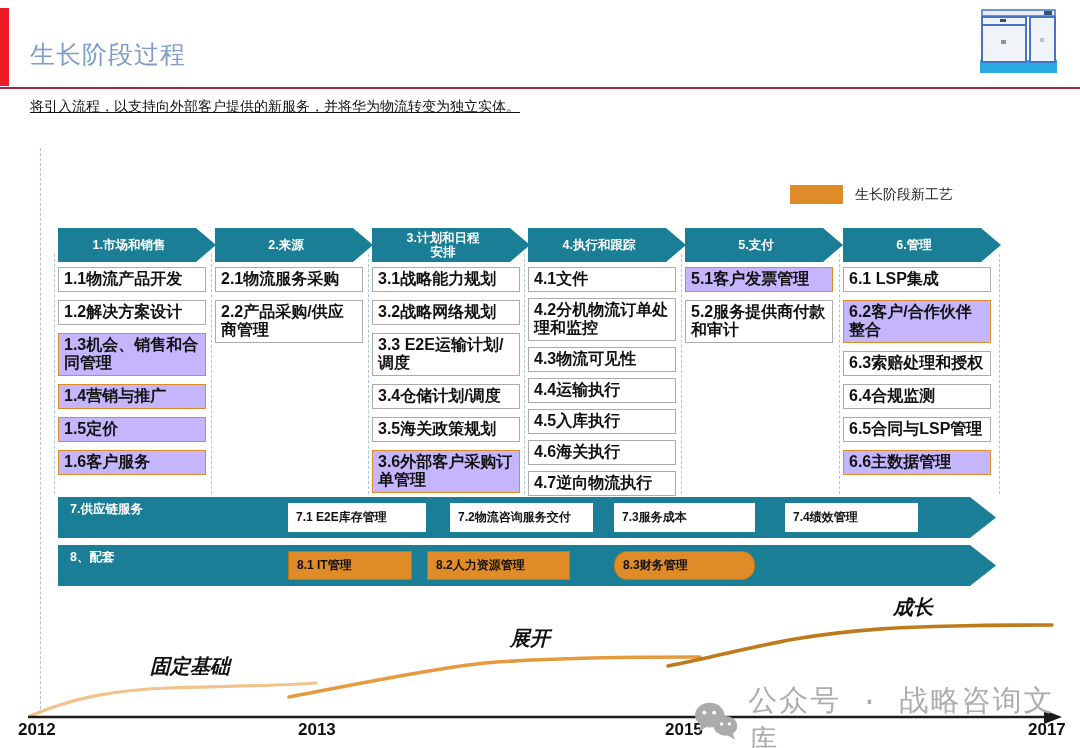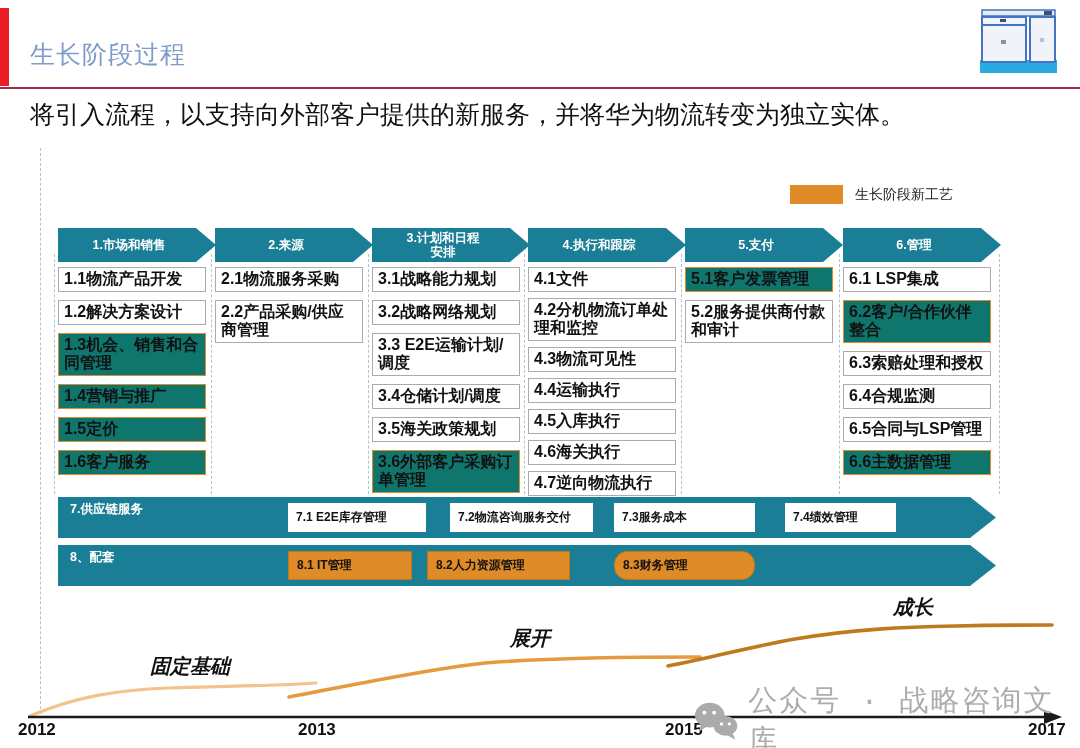--- a/index.html
+++ b/index.html
@@ -5,21 +5,21 @@
   html,body{margin:0;padding:0;background:#fff;}
   #slide{position:relative;width:1080px;height:748px;background:#ffffff;overflow:hidden;
          font-family:"Liberation Sans",sans-serif;}
 
   
   .red-bar{position:absolute;left:0;top:8px;width:9px;height:78px;background:#EC1C24;}
   .slide-title{position:absolute;left:30px;top:38px;font-family:"Liberation Serif",serif;
                font-size:25px;color:#7E9CC8;letter-spacing:1px;}
   .title-rule{position:absolute;left:0;top:87px;width:1080px;height:2px;background:#A02B45;}
   .slide-subtitle{position:absolute;left:30px;top:98px;font-family:"Liberation Serif",serif;
-                  font-size:25px;color:#111;}
+                  font-size:14px;color:#111;text-decoration:underline;}
   .corner-icon{position:absolute;left:976px;top:8px;}
 
   
   .legend{position:absolute;left:790px;top:185px;display:flex;align-items:center;gap:12px;}
   .legend-swatch{width:53px;height:19px;background:#DF8C28;}
   .legend-label{font-family:"Liberation Serif",serif;font-size:14px;color:#222;}
 
   
   .vdash{position:absolute;border-left:1px dashed #A9C6D8;width:0;}
 
@@ -28,21 +28,21 @@
   .phead{width:158px;height:34px;background:#1A7F96;color:#fff;font-weight:bold;
          font-size:12.5px;display:flex;align-items:center;justify-content:center;
          text-align:center;line-height:1.15;padding-right:16px;box-sizing:border-box;
          clip-path:polygon(0 0,calc(100% - 20px) 0,100% 50%,calc(100% - 20px) 100%,0 100%);}
   .phead .narrow{display:inline-block;max-width:74px;}
   .pitems{display:flex;flex-direction:column;gap:8px;margin-top:5px;}
   .pcol.tight .pitems{gap:6px;}
   .pitem{min-height:25px;box-sizing:border-box;background:#fff;border:1px solid #ABABAB;
          font-size:16px;font-weight:bold;color:#111;display:flex;align-items:center;
          padding:2px 5px;line-height:1.15;}
-  .pitem.hl{background:#0f766e;border:1px solid #DF8C28;}
+  .pitem.hl{background:#c4b5fd;border:1px solid #DF8C28;}
 
   
   .prow{position:absolute;left:58px;width:938px;height:41px;background:#1A7F96;
         clip-path:polygon(0 0,calc(100% - 26px) 0,100% 50%,calc(100% - 26px) 100%,0 100%);}
   .prow-label{position:absolute;left:12px;top:4px;color:#fff;font-weight:bold;font-size:12.5px;}
   .rbox{position:absolute;top:6px;height:29px;box-sizing:border-box;font-size:12px;
         font-weight:bold;color:#111;display:flex;align-items:center;padding-left:8px;background:#fff;}
   .rbox.hl{background:#DF8C28;border:1px solid #C07614;}
 
   
@@ -168,21 +168,21 @@
       <div class="pitem">6.5合同与LSP管理</div>
       <div class="pitem hl">6.6主数据管理</div>
     </div>
   </div>
 
   <div class="prow" style="top:497px;">
     <div class="prow-label">7.供应链服务</div>
     <div class="rbox" style="left:230px;width:138px;">7.1 E2E库存管理</div>
     <div class="rbox" style="left:392px;width:143px;">7.2物流咨询服务交付</div>
     <div class="rbox" style="left:556px;width:141px;">7.3服务成本</div>
-    <div class="rbox" style="left:727px;width:111px;">7.4绩效管理</div>
+    <div class="rbox" style="left:727px;width:133px;">7.4绩效管理</div>
   </div>
 
   <div class="prow" style="top:545px;">
     <div class="prow-label">8、配套</div>
     <div class="rbox hl" style="left:230px;width:124px;">8.1 IT管理</div>
     <div class="rbox hl" style="left:369px;width:143px;">8.2人力资源管理</div>
     <div class="rbox hl" style="left:556px;width:141px;border-radius:13px;">8.3财务管理</div>
   </div>
 
   <svg class="curves" viewBox="0 0 1080 748">

